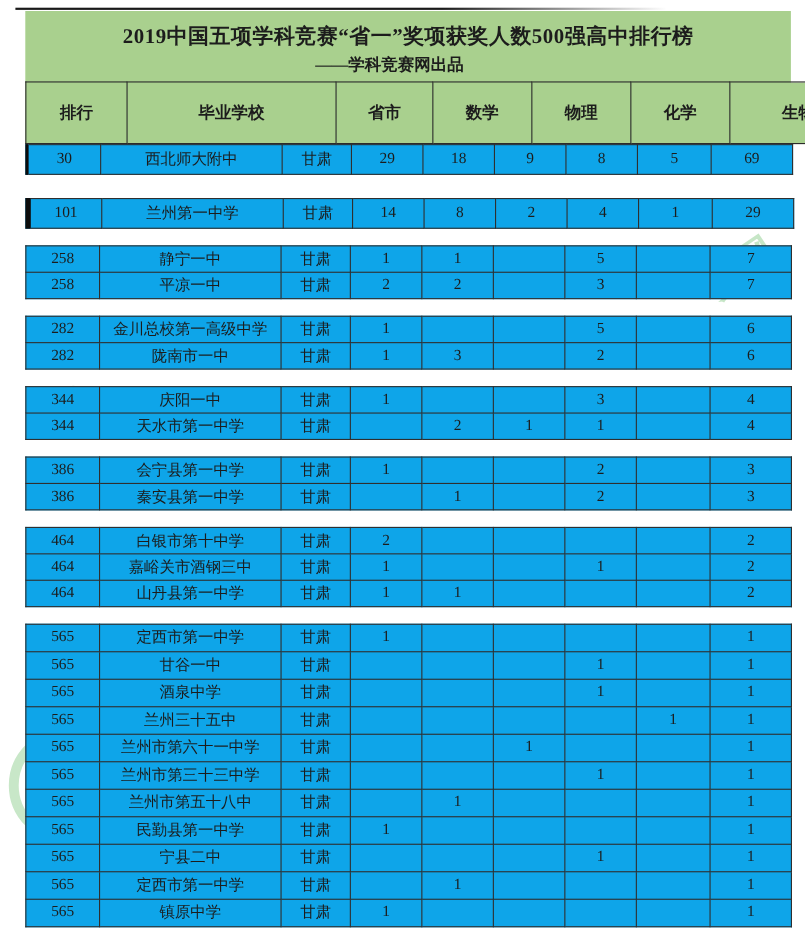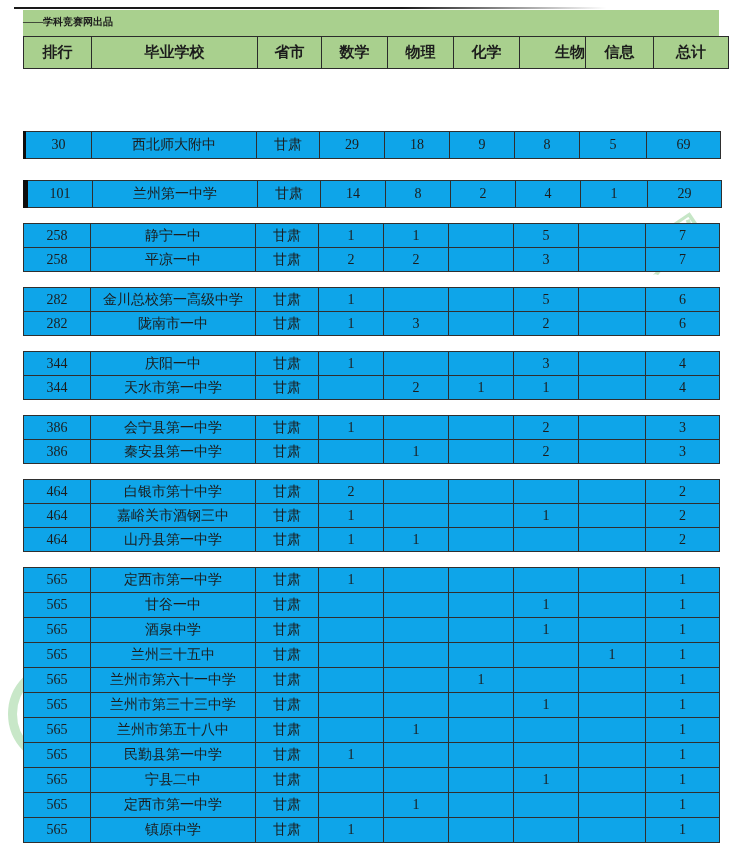--- a/index.html
+++ b/index.html
@@ -17,30 +17,30 @@
 
   .header-block{
     position:absolute;left:23px;top:10px;width:696px;
     background:#a9d08e;
   }
   .title{
     text-align:center;font-weight:bold;font-size:19px;
     padding-top:10px;line-height:28px;letter-spacing:0.5px;
   }
   .subtitle{
-    text-align:left;font-weight:bold;font-size:10px;
+    text-align:center;font-weight:bold;font-size:15px;
     line-height:24px;padding-right:34px;
   }
 
   table.grid{border-collapse:collapse;width:696px;table-layout:fixed;}
   .header-grid{margin-top:2px;}
   .header-grid th{
     border:1px solid #2b2b2b;height:31px;
     font-size:15px;font-weight:bold;text-align:center;
-    background:#a9d08e;padding:0;
+    background:#a9d08e;padding:12px;
   }
 
   #groups{position:absolute;left:23px;top:131px;width:696px;}
   .body-grid{background:#0ea5e9;margin-bottom:15px;}
   .body-grid td{
     border:1px solid #2f2f2f;height:23px;padding:0;
     text-align:center;font-size:14px;white-space:nowrap;overflow:hidden;
   }
   .group-0 td,.group-1 td{height:26px;}
   .group-7 td{height:24px;}
@@ -67,20 +67,21 @@
   <div class="top-line"></div>
 
   <div class="wm wm-leaf">✓</div>
   <div class="wm wm-stamp">赛网</div>
   <div class="wm wm-ring">
     <span class="check">✓</span>
   </div>
   <div class="wm wm-diagonal">学科竞赛-1985</div>
 
   <div class="header-block">
+    <div class="title">2019中国五项学科竞赛“省一”奖项获奖人数500强高中排行榜</div>
     <div class="subtitle">——学科竞赛网出品</div>
     <table class="grid header-grid">
       <tbody>
           <tr id="header-row">
             <th style="width: 67px;">排行</th>
             <th style="width: 165px;">毕业学校</th>
             <th style="width: 63px;">省市</th>
             <th style="width: 65px;">数学</th>
             <th style="width: 65px;">物理</th>
             <th style="width: 65px;">化学</th>

